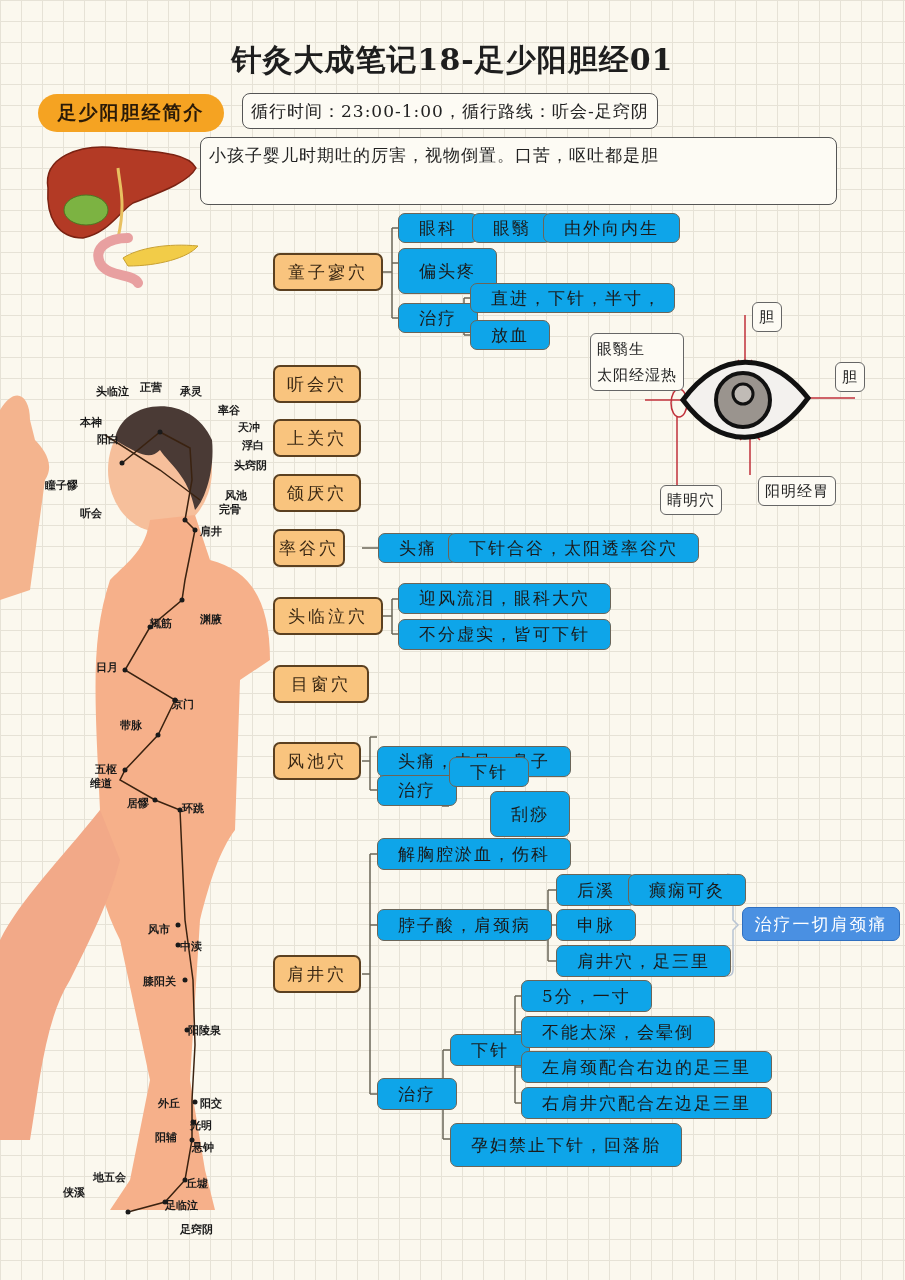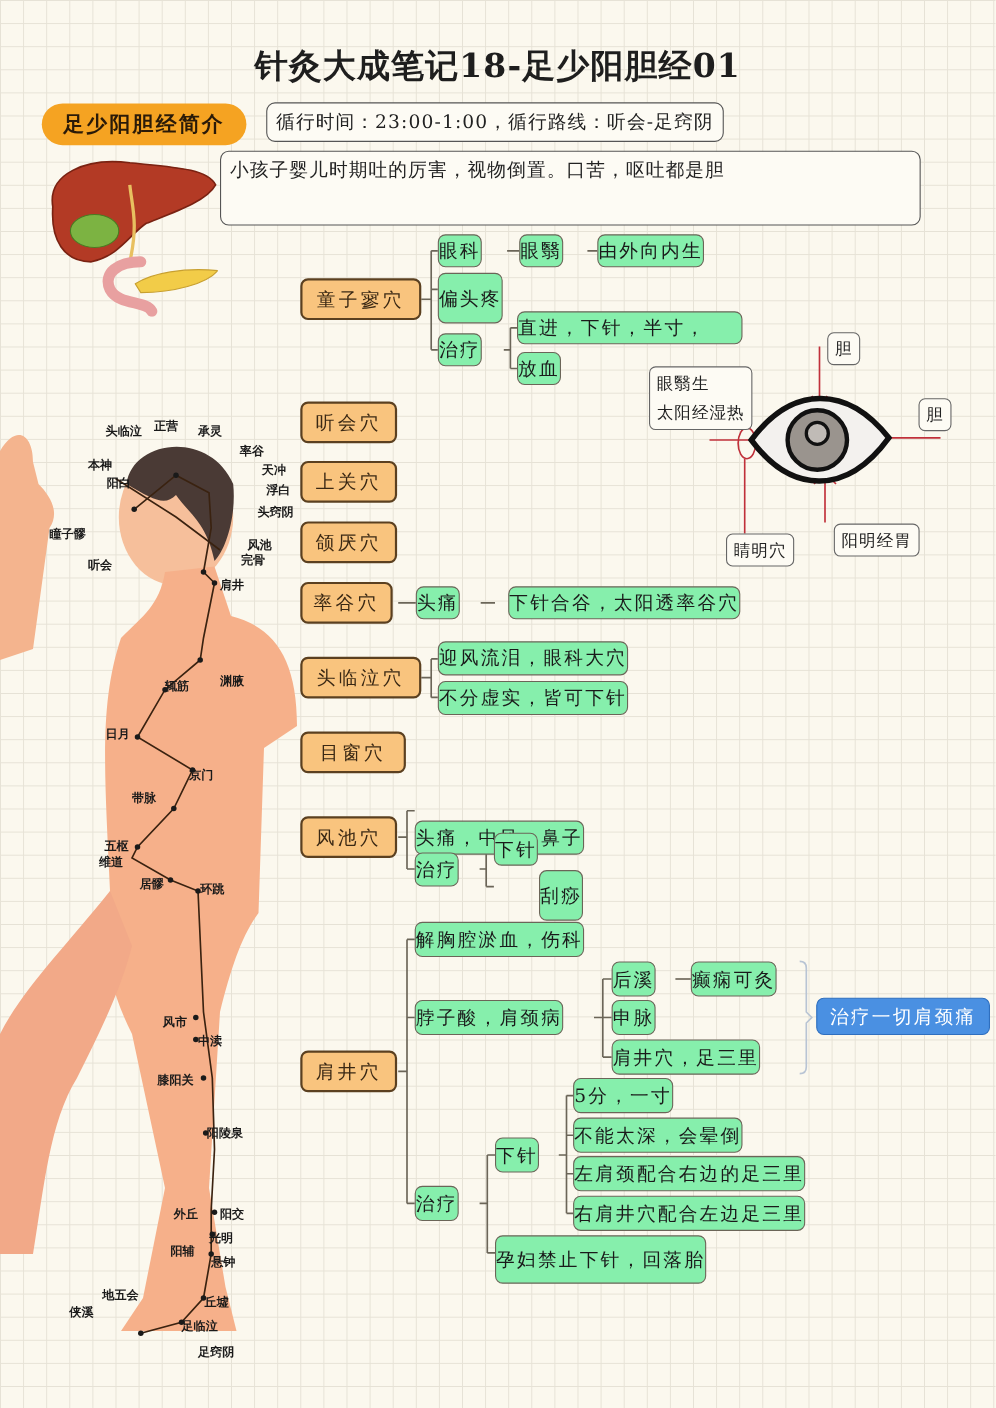--- a/index.html
+++ b/index.html
@@ -21,23 +21,23 @@
   }
   .intro-pill {
     left: 38px; top: 94px; width: 186px; height: 38px;
     background: #f5a322; border-radius: 19px;
     font-size: 19px; font-weight: bold; color: #2a1a08;
     display: flex; align-items: center; justify-content: center; letter-spacing: 2px;
   }
   .box {
     position: absolute;
     border: 1.5px solid #6b6558; border-radius: 7px;
-    background: #86efac;
+    background: #0ea5e9;
     font-size: 17px; color: #1a1a1a;
-    display: flex; align-items: center; padding: 0 0;
+    display: flex; align-items: center; padding: 0 20px;
     white-space: nowrap; letter-spacing: 2px;
   }
   .node {
     position: absolute;
     background: #f9c47e; border: 2px solid #5b4020; border-radius: 7px;
     font-size: 17px; color: #3a2814; letter-spacing: 3px;
     display: flex; align-items: center; justify-content: center;
   }
   .blue {
     position: absolute; background: #4a90e2; border: 1.5px solid #2f6fbf;
@@ -130,23 +130,23 @@
 </div>
 <div class="small-box" style="left:752px;top:302px;">胆</div>
 <div class="small-box" style="left:835px;top:362px;">胆</div>
 <div class="small-box" style="left:660px;top:485px;">睛明穴</div>
 <div class="small-box" style="left:758px;top:476px;">阳明经胃</div>
 
 <div class="node" style="left:273px;top:365px;width:88px;height:38px;">听会穴</div>
 <div class="node" style="left:273px;top:419px;width:88px;height:38px;">上关穴</div>
 <div class="node" style="left:273px;top:474px;width:88px;height:38px;">颌厌穴</div>
 
-<div class="node" style="left:273px;top:529px;width:84px;height:38px;">率谷穴</div>
+<div class="node" style="left:273px;top:529px;width:72px;height:38px;">率谷穴</div>
 <div class="box" style="left:378px;top:533px;height:30px;">头痛</div>
-<div class="box" style="left:462px;top:533px;height:30px;">下针合谷，太阳透率谷穴</div>
+<div class="box" style="left:448px;top:533px;height:30px;">下针合谷，太阳透率谷穴</div>
 
 <div class="node" style="left:273px;top:597px;width:110px;height:38px;">头临泣穴</div>
 <div class="box" style="left:398px;top:583px;height:31px;">迎风流泪，眼科大穴</div>
 <div class="box" style="left:398px;top:619px;height:31px;">不分虚实，皆可下针</div>
 
 <div class="node" style="left:273px;top:665px;width:96px;height:38px;">目窗穴</div>
 
 <div class="node" style="left:273px;top:742px;width:88px;height:38px;">风池穴</div>
 <div class="box" style="left:377px;top:721px;height:31px;margin-top:25px;">头痛，中风，鼻子</div>
 <div class="box" style="left:377px;top:775px;height:31px;">治疗</div>

